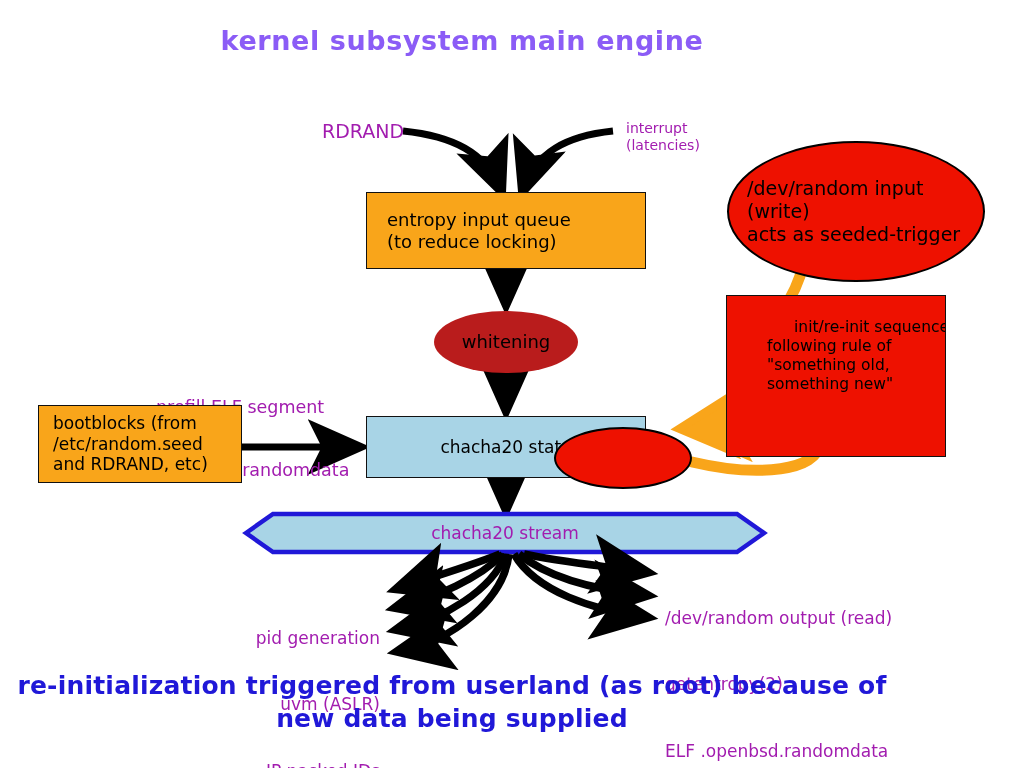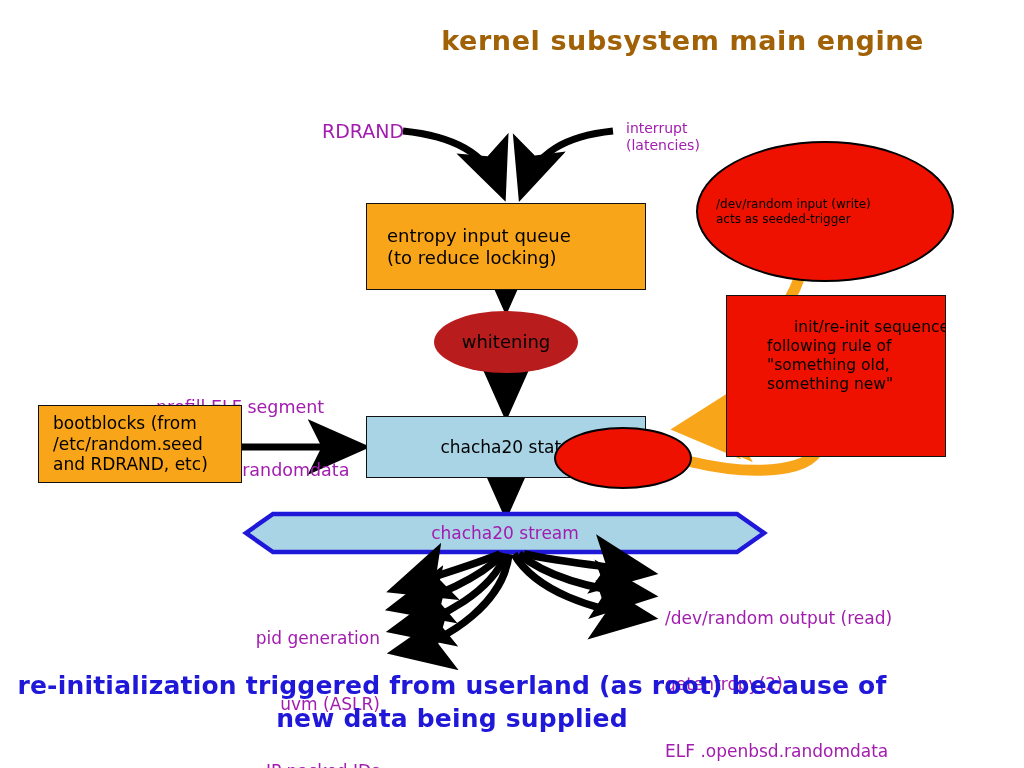--- a/index.html
+++ b/index.html
@@ -59,26 +59,26 @@
     color: #a21caf;
     line-height: 1.2;
     white-space: pre;
   }
 
   #page-title {
     position: absolute;
     left: 0;
     top: 25px;
     width: 924px;
-    text-align: right;
+    text-align: center;
     font-family: "DejaVu Sans", sans-serif;
     font-size: 27px;
     font-weight: bold;
     letter-spacing: 0.6px;
-    color: #a16207;
+    color: #8b5cf6;
   }
   #bottom-caption {
     position: absolute;
     left: 0;
     top: 669px;
     width: 904px;
     text-align: center;
     font-size: 25px;
     font-weight: bold;
     color: #2018D8;
@@ -135,30 +135,30 @@
     <path d="M692,462 C760,478 818,470 819,444 C820,418 760,426 700,430" stroke="#F9A51A" stroke-width="11" fill="none" stroke-linecap="round" marker-end="url(#arrowOrange)"></path>
   </svg>
 
   <div id="page-title">kernel subsystem main engine</div>
 
   <div class="label txt-l" style="left:322px; top:120px; font-size:19px;">RDRAND</div>
 
   <div class="label txt-l" style="left: 626px; top: 120px; font-size: 14px; white-space: pre;">interrupt
 (latencies)</div>
 
-  <div class="node box orange-box" style="left:366px; top:203px; width:280px; height:87px; padding-left:20px; font-size:18px;">
+  <div class="node box orange-box" style="left:366px; top:192px; width:280px; height:77px; padding-left:20px; font-size:18px;">
     <div>entropy input queue</div>
     <div>(to reduce locking)</div>
   </div>
 
   <div class="node ellipse yellow-ellipse txt-c" style="left:434px; top:311px; width:144px; height:62px; font-size:18px; justify-content:center;">
     <div>whitening</div>
   </div>
 
-  <div class="node ellipse red-ellipse" style="left:696px; top:141px; width:258px; height:141px; padding-left:18px; padding-right:18px; font-size:12px;">
+  <div class="node ellipse red-ellipse" style="left:727px; top:141px; width:258px; height:141px; padding-left:18px; padding-right:18px; font-size:19px;">
     <div>/dev/random input (write)</div>
     <div>acts as seeded-trigger</div>
   </div>
 
   <div class="node box red-box clip-wrap" style="left:726px; top:295px; width:220px; height:162px; padding-left:40px; font-size:15.5px; justify-content:flex-start; padding-top:22px;">
     <div style="white-space:nowrap;margin-left:27px;">init/re-init sequence</div>
     <div style="white-space:nowrap;">following rule of</div>
     <div style="white-space:nowrap;">"something old,</div>
     <div style="white-space:nowrap;">something new"</div>
   </div>

